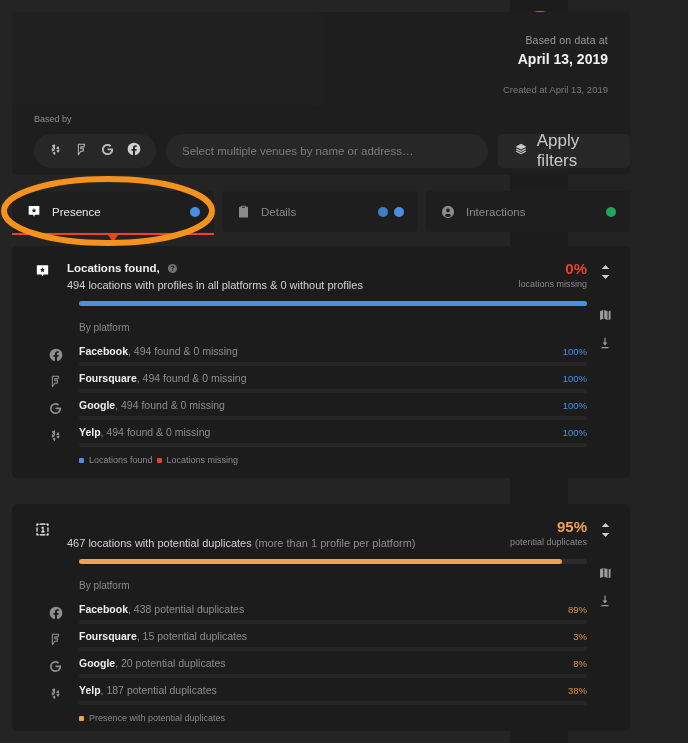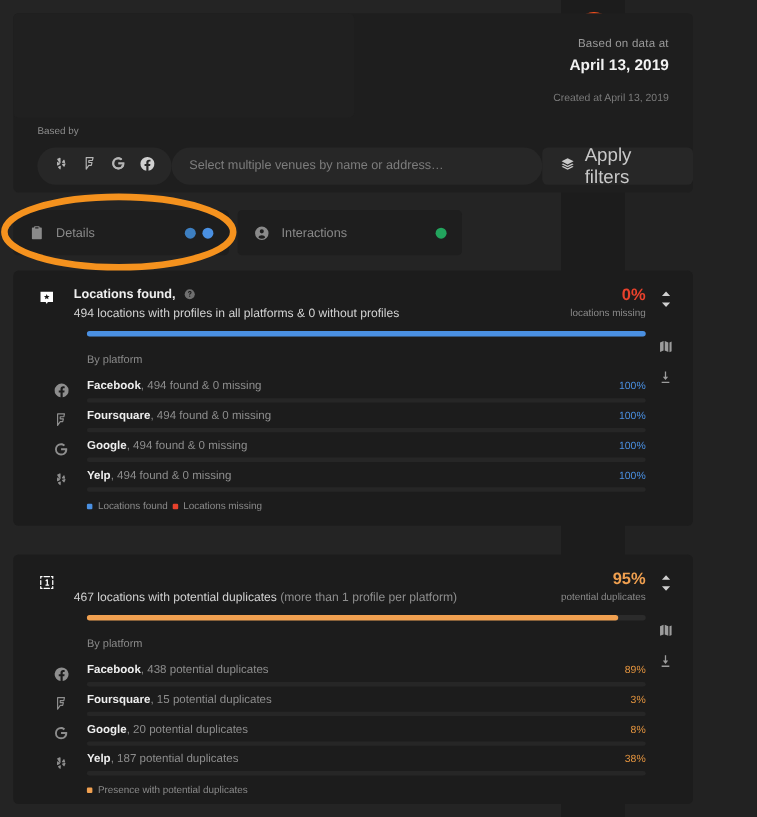--- a/index.html
+++ b/index.html
@@ -30,21 +30,21 @@
     position: absolute; left: 0; top: 0; width: 310px; height: 95px;
     background: #202020; border-radius: 5px;
   }
   .date-area { position: absolute; right: 22px; top: 22px; text-align: right; }
   .date-label { font-size: 10.5px; color: #9a9a9a; letter-spacing: .2px; }
   .date-value { font-size: 14px; color: #f2f2f2; font-weight: bold; margin-top: 5px; }
   .date-created { font-size: 9.5px; color: #7b7b7b; margin-top: 17px; }
 
   .filter-by { position: absolute; left: 22px; top: 102px; font-size: 9px; color: #8d8d8d; }
 
-  .filter-row { position: absolute; left: 22px; top: 122px; display: flex; align-items: center; }
+  .filter-row { position: absolute; left: 22px; top: 122px; display: flex; align-items: center; gap: 10px; }
   .platform-chip {
     height: 34px; padding: 0 14px; border-radius: 17px; background: #272727;
     display: flex; align-items: center; gap: 11px;
   }
   .platform-chip .pico { cursor: pointer; }
   .venue-input {
     width: 352px; height: 34px; border-radius: 17px; background: #272727;
     border: none; outline: none; color: #d7d7d7; font-size: 11.5px;
     padding: 0 16px; font-family: "Liberation Sans", sans-serif;
   }
@@ -202,20 +202,32 @@
             <path d="M12 3.2 2.6 8l9.4 4.8L21.4 8 12 3.2zM4.9 11.2 2.6 12.4 12 17.2l9.4-4.8-2.3-1.2L12 14.8l-7.1-3.6zM4.9 15.1l-2.3 1.2L12 21.1l9.4-4.8-2.3-1.2L12 18.7l-7.1-3.6z"></path>
           </svg>
         </span>
         <span>Apply filters</span>
       </div>
     </div>
   </div>
 
   <div class="tabs">
 
+    <div class="tab w1 active">
+      <span class="tico">
+        <svg width="16" height="16" viewBox="0 0 24 24" fill="#ffffff">
+          <path d="M4 3h16v13.2h-6.6L12 19l-1.4-2.8H4V3zm8 3.1-1 2.4-2.6.2 2 1.7-.6 2.5 2.2-1.4 2.2 1.4-.6-2.5 2-1.7-2.6-.2L12 6.1z"></path>
+        </svg>
+      </span>
+      <span class="tlabel">Presence</span>
+      <span class="dots">
+        <span class="dot blue-b"></span>
+      </span>
+      <span class="tab-arrow"></span>
+    </div>
 
     <div class="tab w2">
       <span class="tico">
         <svg width="15" height="15" viewBox="0 0 24 24" fill="#8a8a8a">
           <path d="M9 2.6h6a1 1 0 0 1 1 1v.9h2.2a1 1 0 0 1 1 1v15.1a1 1 0 0 1-1 1H5.8a1 1 0 0 1-1-1V5.5a1 1 0 0 1 1-1H8v-.9a1 1 0 0 1 1-1zm.6 1.7v1.6h4.8V4.3H9.6zM7.8 9.3h8.4v1.5H7.8V9.3zm0 3.4h8.4v1.5H7.8v-1.5zm0 3.4h5.6v1.5H7.8v-1.5z"></path>
         </svg>
       </span>
       <span class="tlabel">Details</span>
       <span class="dots">
         <span class="dot blue"></span>

